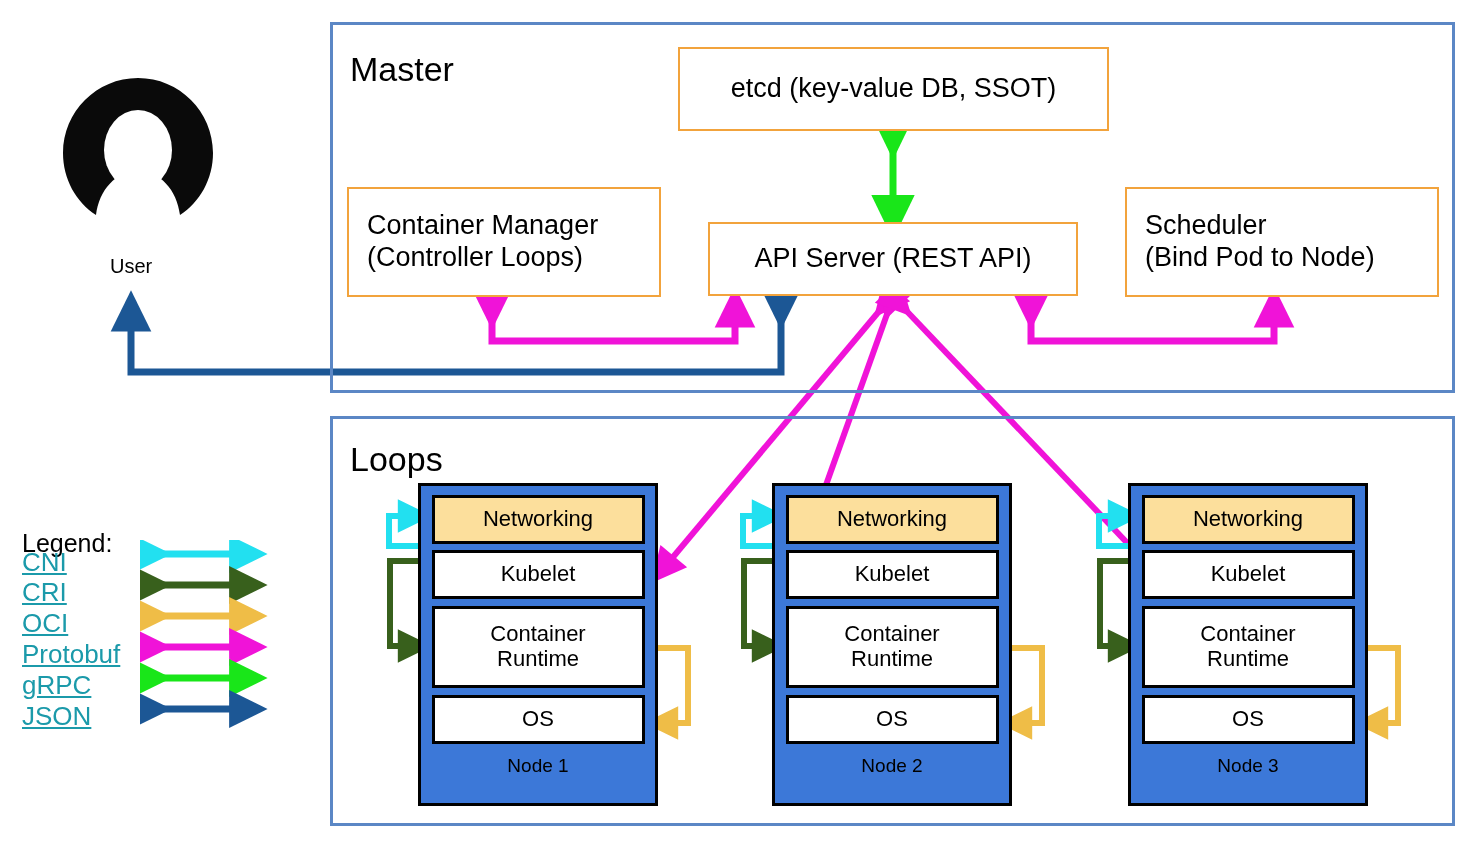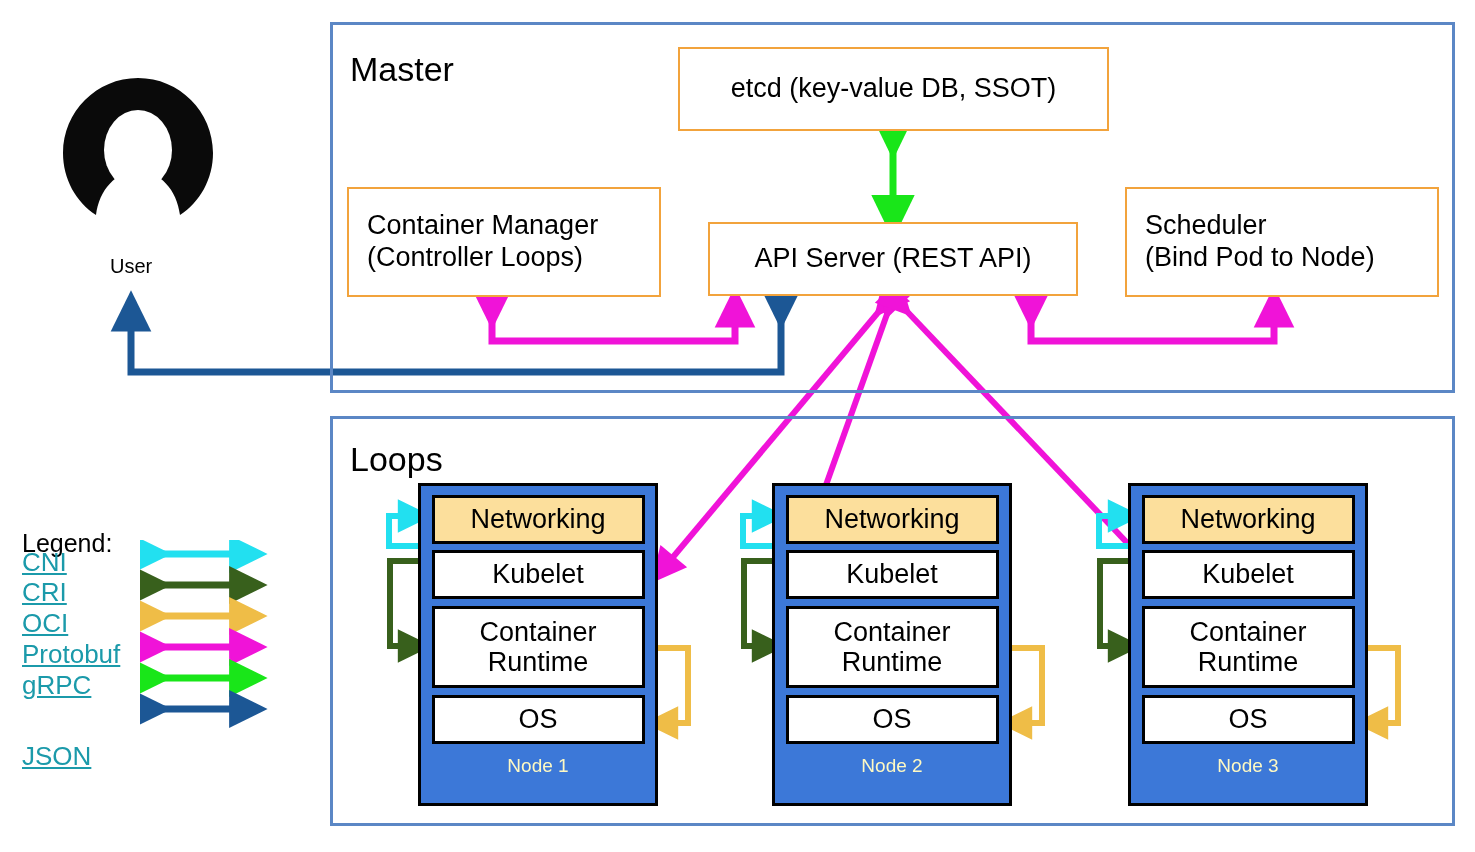--- a/index.html
+++ b/index.html
@@ -72,27 +72,27 @@
   }
   .node-layer {
     box-sizing: border-box;
     border: 3px solid #000000;
     background: #ffffff;
     color: #000000;
     display: flex;
     align-items: center;
     justify-content: center;
     text-align: center;
-    font-size: 27px;
+    font-size: 22px;
     line-height: 1.12;
     width: 213px;
   }
   .node-layer.networking { background: #fcdf9c; }
   .node-name {
-    color: #fef9c3;
+    color: #000000;
     font-size: 19px;
     text-align: center;
     width: 100%;
   }
 
   
   .legend-title {
     position: absolute;
     font-size: 25px;
     color: #000;
@@ -291,21 +291,21 @@
     <div class="node-name" style="margin-top:11px;">Node 3</div>
   </div>
 
   <div class="legend-title" style="left:22px; top:512px;">Legend:</div>
 
   <div class="legend-item-label" style="left:22px; top:547px;">CNI</div>
   <div class="legend-item-label" style="left:22px; top:577px;">CRI</div>
   <div class="legend-item-label" style="left:22px; top:608px;">OCI</div>
   <div class="legend-item-label" style="left:22px; top:639px;">Protobuf</div>
   <div class="legend-item-label" style="left:22px; top:670px;">gRPC</div>
-  <div class="legend-item-label" style="left:22px; top:701px;margin-top:40px;">JSON</div>
+  <div class="legend-item-label" style="left:22px; top:701px;">JSON</div>
 
   <svg class="abs" style="left:140px; top:540px; width:130px; height:190px;" viewBox="0 0 130 190">
     <defs>
       <marker id="lg-cyan-s" markerWidth="6" markerHeight="6" refX="3" refY="3" orient="auto" markerUnits="strokeWidth">
         <path d="M0.3,0.3 L5.8,3 L0.3,5.7 z" fill="#22e0f0"></path>
       </marker>
       <marker id="lg-dgreen-s" markerWidth="6" markerHeight="6" refX="3" refY="3" orient="auto" markerUnits="strokeWidth">
         <path d="M0.3,0.3 L5.8,3 L0.3,5.7 z" fill="#38601c"></path>
       </marker>
       <marker id="lg-amber-s" markerWidth="6" markerHeight="6" refX="3" refY="3" orient="auto" markerUnits="strokeWidth">

